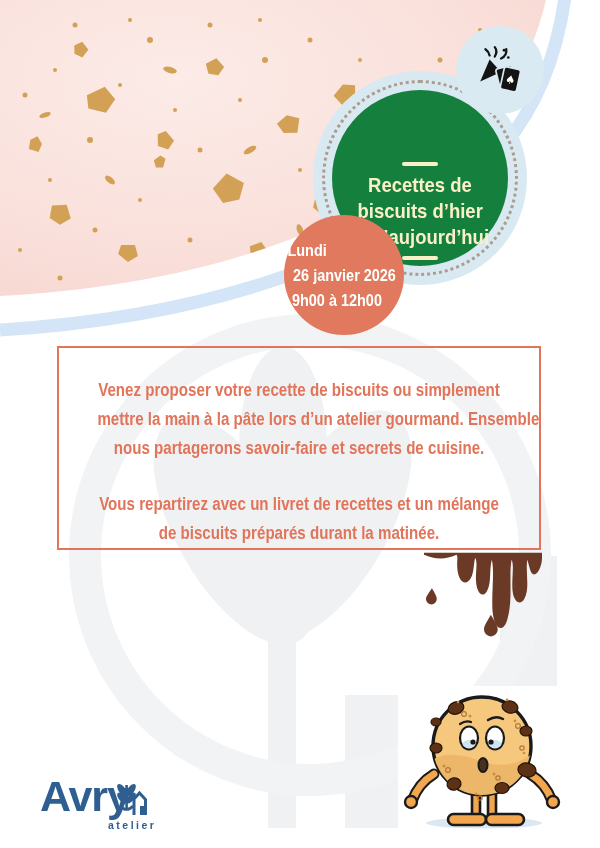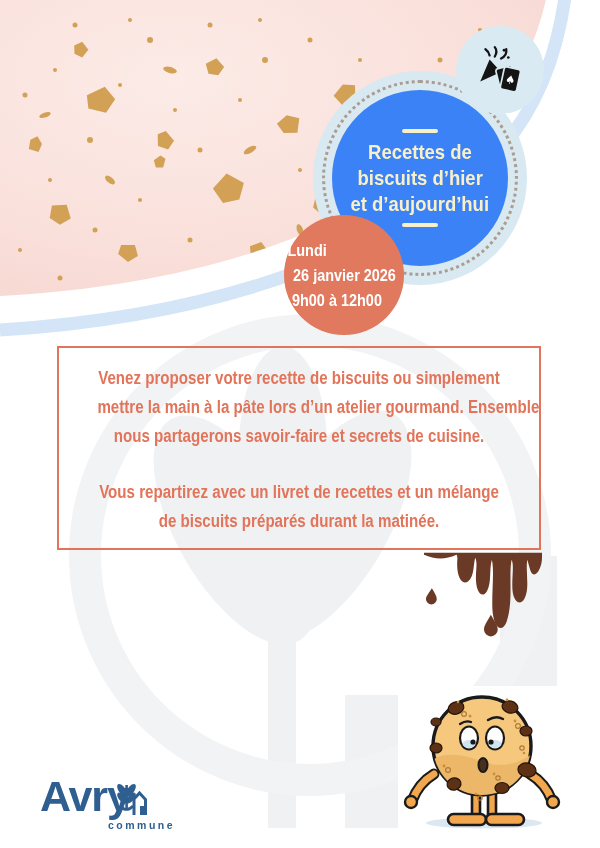--- a/index.html
+++ b/index.html
@@ -5,37 +5,37 @@
   html,body{margin:0;padding:0;background:#ffffff;}
   .page{position:relative;width:600px;height:848px;overflow:hidden;background:#fff;
         font-family:"Liberation Sans",sans-serif;}
   .abs{position:absolute;}
   svg{display:block;}
 
   
   .ring-circle{left:313px;top:71px;width:214px;height:214px;border-radius:50%;
                background:#d9e9f1;z-index:3;}
   .ring-dotted{position:absolute;inset:9px;border:3px dotted #ac9c90;border-radius:50%;}
-  .brown-circle{position:absolute;inset:19px;border-radius:50%;background:#3b82f6;
-                display:flex;flex-direction:column;align-items:center;justify-content:center;}
+  .brown-circle{position:absolute;inset:19px;border-radius:50%;background:#15803d;
+                display:flex;flex-direction:column;align-items:center;justify-content:flex-end;}
   .badge-line{color:#f9f0c8;font-weight:bold;font-size:21px;line-height:26px;white-space:nowrap;
               transform:scaleX(.88);transform-origin:50% 50%;}
   .dash{width:36px;height:4px;border-radius:2px;background:#f9f0c8;margin:6px auto;}
 
   .game-circle{left:456px;top:26px;width:88px;height:88px;border-radius:50%;background:#d9eaf2;
                z-index:4;display:flex;align-items:center;justify-content:center;}
 
   .date-circle{left:284px;top:215px;width:120px;height:120px;border-radius:50%;background:#e0795e;
                z-index:5;display:flex;flex-direction:column;align-items:flex-start;justify-content:center;}
   .date-line{color:#ffffff;font-weight:bold;font-size:17px;line-height:25px;white-space:nowrap;
              transform:scaleX(.85);transform-origin:50% 50%;}
 
   
   .desc-box{left:57px;top:346px;width:484px;height:204px;box-sizing:border-box;
-            border:2px solid #e2745a;z-index:4;padding-top:16px;text-align:center;}
+            border:2px solid #e2745a;z-index:4;padding-top:28px;text-align:center;}
   .desc-line{color:#e2745a;font-weight:bold;font-size:18px;line-height:29px;white-space:nowrap;
              transform:scaleX(.84);transform-origin:50% 50%;}
   .desc-gap{height:27px;}
 
   
   .contact{left:65px;top:599px;z-index:4;}
   .contact-line{color:#2c2c2c;font-size:16px;line-height:20px;margin-bottom:11px;
                 white-space:nowrap;transform:scaleX(.84);transform-origin:0 50%;}
 
   
@@ -209,21 +209,21 @@
       <ellipse cx="9" cy="11" rx="3.4" ry="7" transform="rotate(-35 9 11)"></ellipse>
       <ellipse cx="18" cy="11" rx="3.4" ry="7" transform="rotate(35 18 11)"></ellipse>
       <ellipse cx="9" cy="19" rx="3.2" ry="6.5" transform="rotate(-40 9 19)"></ellipse>
       <ellipse cx="18" cy="19" rx="3.2" ry="6.5" transform="rotate(40 18 19)"></ellipse>
       <rect x="12.3" y="6" width="2.6" height="25"></rect>
       <rect x="27" y="27" width="4" height="9"></rect>
     </g>
     <path d="M7,27 q6.5,7 13,0" fill="none" stroke="#2e5f90" stroke-width="2.6"></path>
     <path d="M21,36 L21,20 L26.5,14 L32.5,20.5 L32.5,36" fill="none" stroke="#2e5f90" stroke-width="3"></path>
   </svg>
-  <div class="abs logo-subtitle">commune</div>
+  <div class="abs logo-subtitle">atelier</div>
 
   <svg class="abs z4" style="left:398px;top:686px;" width="175" height="152" viewBox="0 0 175 152">
     <defs>
       <clipPath id="bodyclip">
           <circle cx="84" cy="60" r="49"></circle>
         </clipPath>
     </defs>
     <rect x="0" y="0" width="175" height="152" fill="#ffffff"></rect>
     <ellipse cx="86" cy="137" rx="58" ry="5.5" fill="#dce8f1"></ellipse>
 

